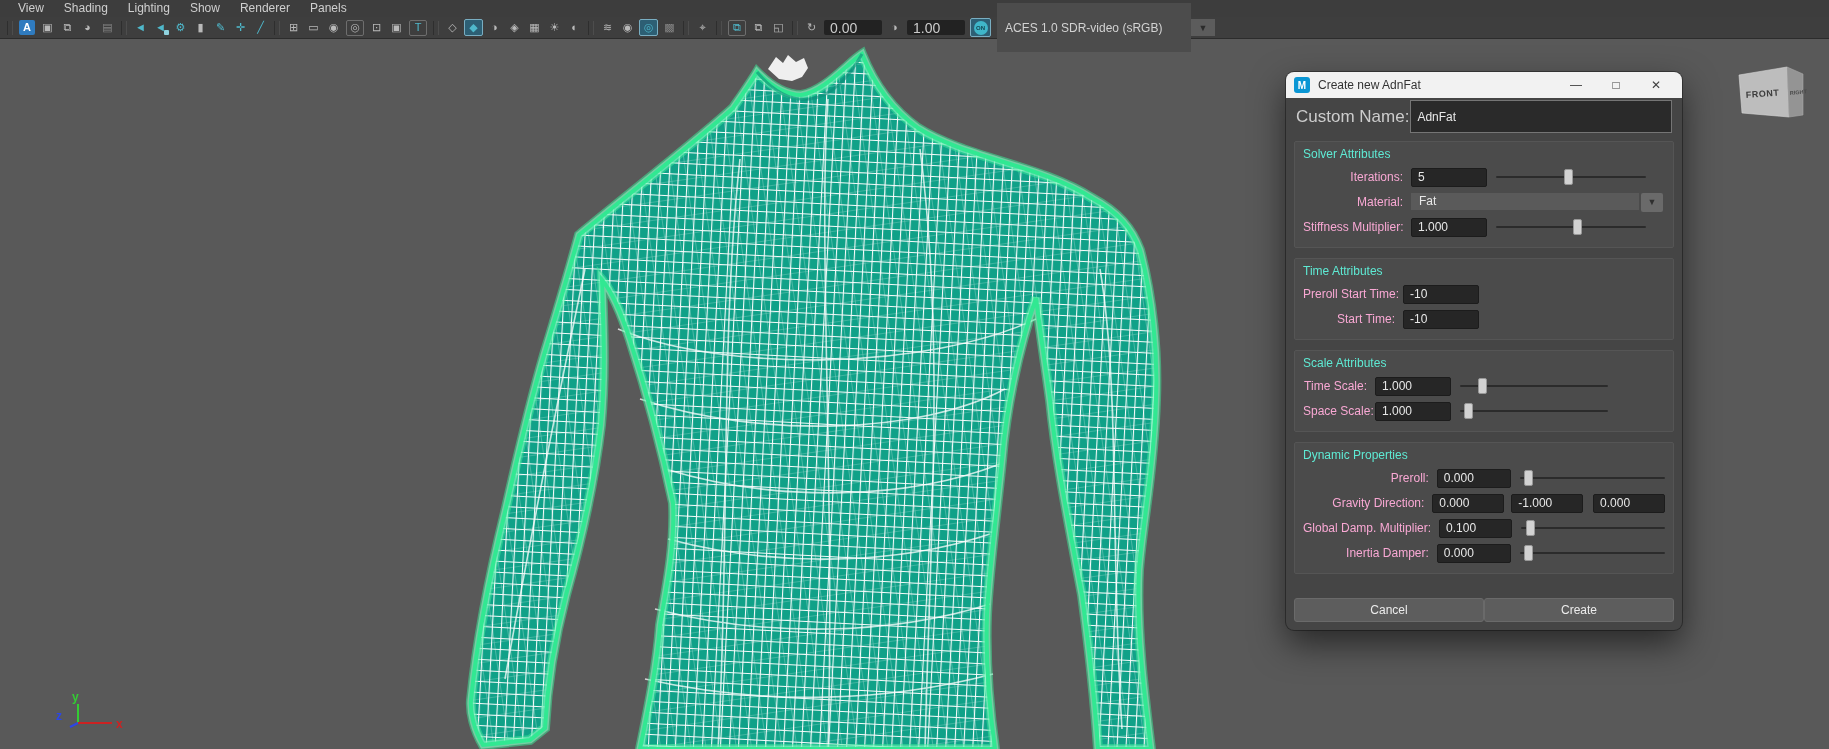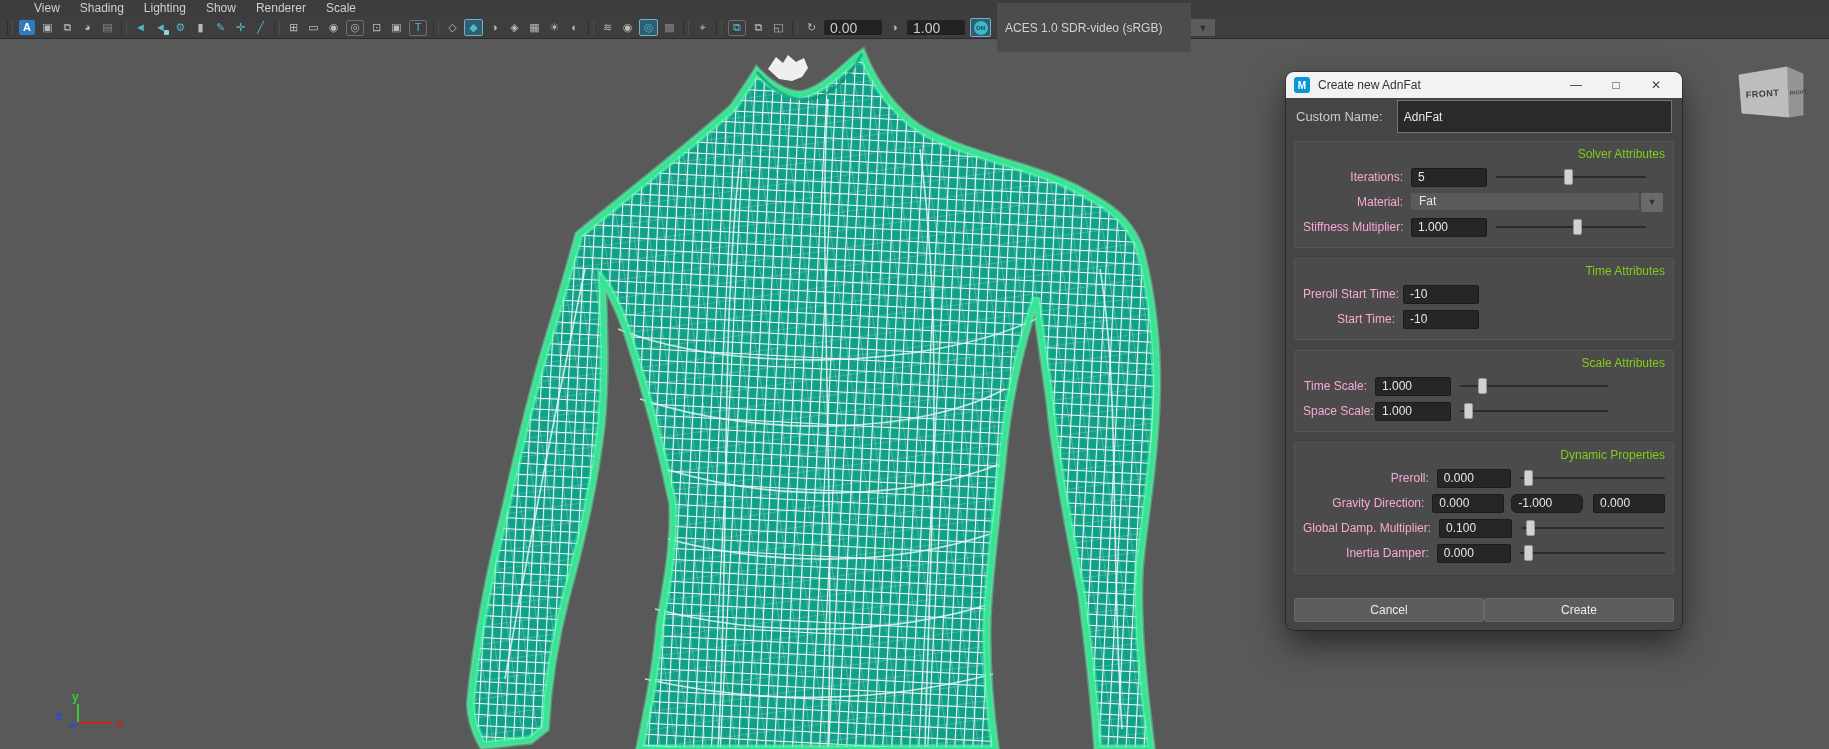--- a/index.html
+++ b/index.html
@@ -1,21 +1,21 @@
 <!DOCTYPE html>
 <html><head>
 <meta charset="utf-8">
 <style>
   html,body{margin:0;padding:0;overflow:hidden;background:#222;}
   .stage{position:relative;width:1829px;height:749px;overflow:hidden;
          font-family:"Liberation Sans",sans-serif;background:#595959;}
 
   
   .menubar{position:absolute;top:0;left:0;right:0;height:17px;background:#3d3d3d;
-           display:flex;align-items:center;padding-left:24px;z-index:6;}
+           display:flex;align-items:center;padding-left:8px;z-index:6;}
   .menu-item{color:#cfcfcf;font-size:12px;padding:0 10px;line-height:17px;cursor:default;}
 
   
   .toolbar{position:absolute;top:17px;left:0;right:0;height:21px;background:#3e3e3e;
            border-bottom:1px solid #2c2c2c;display:flex;align-items:center;padding-left:3px;z-index:6;}
   .tb-group{display:flex;align-items:center;gap:1px;}
   .tb-div{width:4px;height:14px;margin:0 4px;border-left:1px solid #2e2e2e;border-right:1px solid #4d4d4d;}
   .tb-icon{width:19px;height:17px;display:flex;align-items:center;justify-content:center;
            color:#b9b9b9;font-size:11px;border-radius:2px;position:relative;cursor:default;}
   .tb-icon .g{font-style:normal;line-height:1;}
@@ -45,57 +45,57 @@
   .dialog{position:absolute;left:1286px;top:72px;width:396px;height:558px;background:#454545;
           border-radius:8px;box-shadow:0 14px 34px rgba(0,0,0,.55),0 0 0 1px rgba(0,0,0,.35);z-index:10;}
   .dlg-title{height:26px;background:#f2f2f2;border-radius:8px 8px 0 0;display:flex;align-items:center;padding:0 6px 0 8px;}
   .dlg-m-icon{width:16px;height:16px;background:#0a96d4;border-radius:3px;color:#fff;font-weight:bold;
               font-size:10px;display:flex;align-items:center;justify-content:center;margin-right:8px;}
   .dlg-title-text{color:#333;font-size:12px;flex:1;}
   .win-btn{width:40px;height:26px;display:flex;align-items:center;justify-content:center;color:#404040;
            font-size:12px;cursor:default;}
   .dlg-menubar{height:22px;display:flex;align-items:center;padding:0 10px;color:#dddddd;font-size:12px;}
   .row-custom{display:flex;align-items:center;padding:2px 10px 8px;}
-  .row-custom .clabel{color:#cccccc;font-size:13px;margin-right:14px;white-space:nowrap;}
+  .row-custom .clabel{color:#cccccc;font-size:17px;margin-right:1px;white-space:nowrap;}
   .cinput{flex:1;background:#2a2a2a;border:1px solid #757575;height:17px;color:#e8e8e8;
           font-size:12px;display:flex;align-items:center;padding:7px 6px;}
   .section{margin:0 8px 10px;background:#4b4b4b;border:1px solid #555555;border-radius:2px;padding:4px 8px 6px;}
-  .section-title{color:#84cc16;font-size:12px;margin:1px 0 5px;text-align:right;}
+  .section-title{color:#5eead4;font-size:12px;margin:1px 0 5px;}
   .frow{display:flex;align-items:center;height:22px;margin:3px 0;}
   .flabel{color:#f9a8d4;font-size:12px;text-align:right;margin-right:8px;white-space:nowrap;}
   .lw0{width:100px;} .lw1{width:92px;} .lw2{width:64px;} .lw3{width:130px;}
   .fin{width:62px;background:#262626;border:1px solid #1c1c1c;color:#e8e8e8;font-size:12px;height:17px;
        display:flex;align-items:center;padding:0 6px;border-radius:2px;}
   .slider{position:relative;height:16px;width:150px;margin-left:9px;}
   .slider.w148{width:148px;}
   .slider .track{position:absolute;left:0;right:0;top:7px;height:2px;background:#2b2b2b;border-radius:1px;}
   .slider .handle{position:absolute;top:0;width:9px;height:16px;background:#d2d2d2;border:1px solid #989898;
                   border-radius:2px;box-sizing:border-box;}
   .dd{display:flex;width:252px;}
   .dd-value{flex:1;background:#5a5a5a;height:17px;color:#e8e8e8;font-size:12px;display:flex;align-items:center;
             padding:0 8px;text-align:center;}
   .dd-btn{width:22px;height:19px;background:#6a6a6a;display:flex;align-items:center;justify-content:center;
           color:#2f2f2f;font-size:9px;margin-left:2px;border-radius:2px;}
-  .t-gap1{margin-left:7px;border-radius:6px;} .t-gap2{margin-left:10px;}
+  .t-gap1{margin-left:7px;} .t-gap2{margin-left:10px;}
   .dlg-buttons{position:absolute;left:8px;right:8px;bottom:8px;display:flex;}
   .dlg-btn{flex:1;height:22px;background:#5d5d5d;border:1px solid #6a6a6a;border-radius:3px;color:#ececec;
            font-size:12px;display:flex;align-items:center;justify-content:center;cursor:default;}
 </style>
 </head>
 <body>
 
 <div class="stage">
 
   <div class="menubar">
     <span class="menu-item">View</span>
       <span class="menu-item">Shading</span>
       <span class="menu-item">Lighting</span>
       <span class="menu-item">Show</span>
       <span class="menu-item">Renderer</span>
-      <span class="menu-item">Scale</span>
+      <span class="menu-item">Panels</span>
   </div>
 
   <div class="toolbar">
     <span class="tb-div"></span>
     <div class="tb-group">
       <span class="tb-icon badge-blue">
           <i class="g">A</i>
         </span>
         <span class="tb-icon">
           <i class="g">▣</i>

